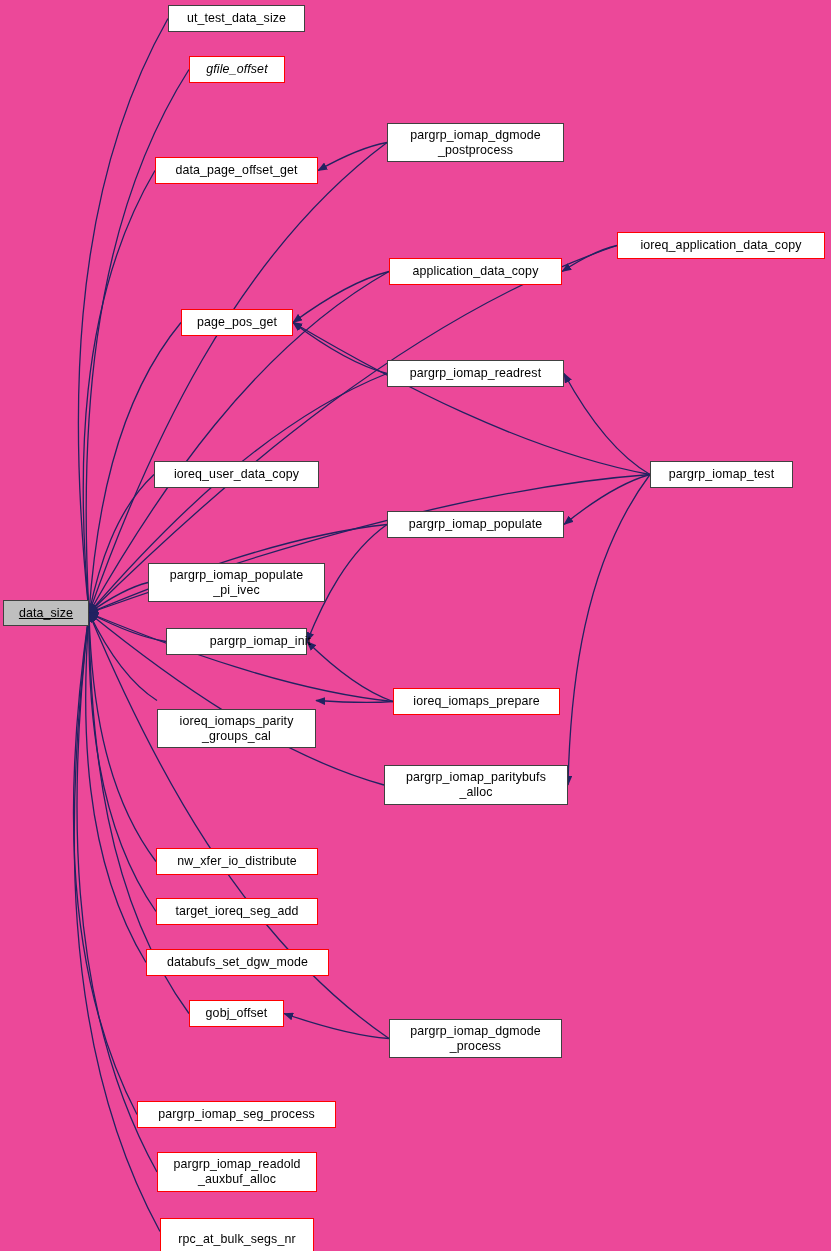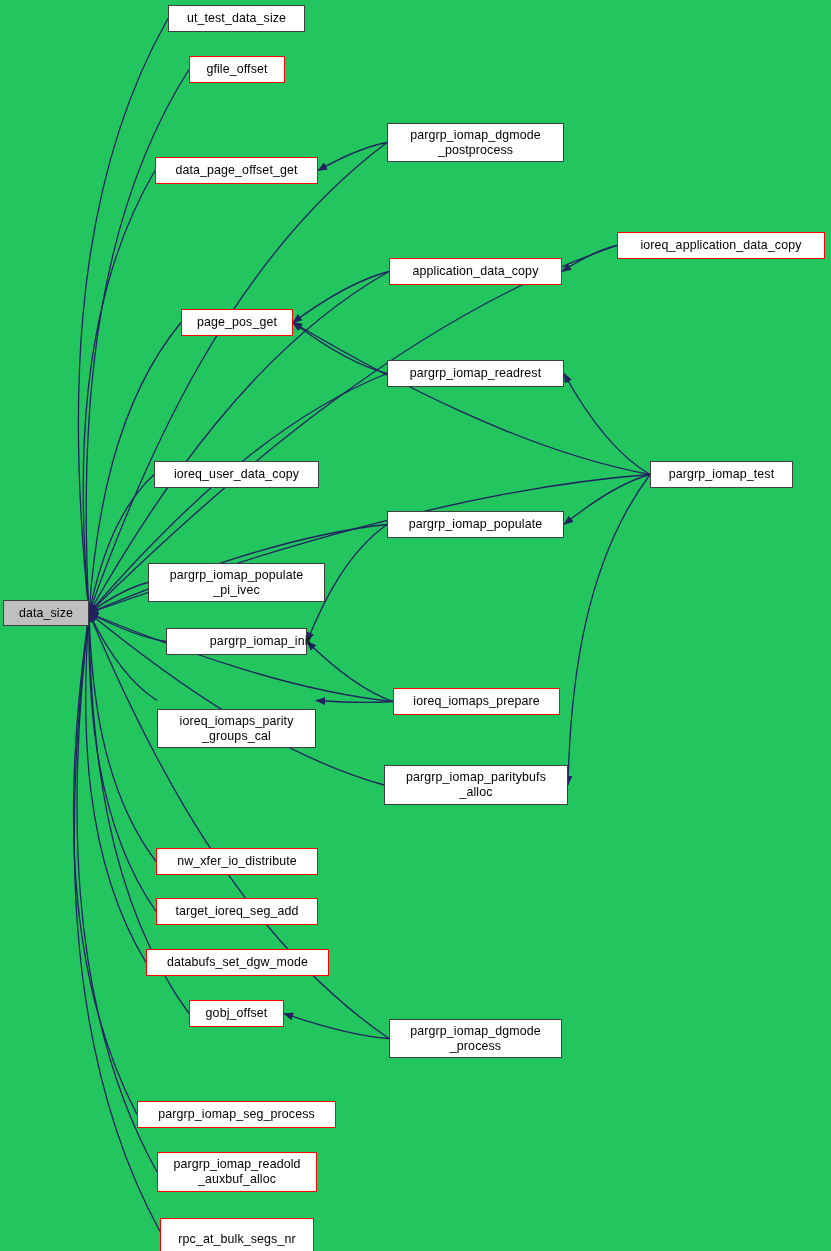--- a/index.html
+++ b/index.html
@@ -4,21 +4,21 @@
 <style>
   html, body {
     margin: 0;
     padding: 0;
     background: #ffffff;
   }
   #graph {
     position: relative;
     width: 831px;
     height: 1251px;
-    background: #22c55e;
+    background: #ec4899;
     font-family: "Liberation Sans", sans-serif;
     overflow: hidden;
   }
   #edges {
     position: absolute;
     left: 0;
     top: 0;
     width: 831px;
     height: 1251px;
     pointer-events: none;
@@ -42,20 +42,21 @@
   .node.red {
     border: 1px solid #ff0000;
   }
   .node.gray-border {
     border: 1px solid #404040;
   }
   .node.current {
     background: #bfbfbf;
     border: 1px solid #404040;
     font-size: 12.4px;
+    text-decoration: underline;
   }
 </style>
 </head>
 <body>
 
 <div id="graph">
   <svg id="edges" viewBox="0 0 831 1251" xmlns="http://www.w3.org/2000/svg">
     <defs>
       <marker id="ah" markerWidth="10" markerHeight="8" refX="9.2" refY="4" orient="auto" markerUnits="userSpaceOnUse">
         <path d="M0,0 L10,4 L0,8 z" fill="#222261"></path>
@@ -94,21 +95,21 @@
         <path d="M146,962.5 C82.5923498720303,858.0263978749479 81.00686104001683,721.9424432638599 89,613" marker-end="url(#ah)"></path>
         <path d="M189,1013.5 C105.22063582755462,898.2686801928703 90.23368657086367,740.3326001071503 89,613" marker-end="url(#ah)"></path>
         <path d="M389,1038.5 C354.0865525052305,1036.016479478032 314.7703069473503,1024.0647108211288 284,1013.5" marker-end="url(#ah)"></path>
         <path d="M389,1038.5 C242.24908876483124,938.1220760764998 150.80504931379514,760.5289311536111 89,613" marker-end="url(#ah)"></path>
         <path d="M137,1114.5 C56.774354846586505,960.228476505212 67.36353047032584,766.8991536140068 89,613" marker-end="url(#ah)"></path>
         <path d="M157,1172 C62.92202356466163,1001.9171778132433 69.22334642481202,785.5873210073574 89,613" marker-end="url(#ah)"></path>
         <path d="M160,1231.5 C57.250947955155496,1042.7668434845334 65.83941553064196,803.6538019358519 89,613" marker-end="url(#ah)"></path>
       </g>
   </svg>
 <div class="node gray-border" style="left: 168px; top: 5px; width: 137px; height: 27px;">ut_test_data_size</div>
-    <div class="node red" style="left: 189px; top: 56px; width: 96px; height: 27px;">gfile_offset</div>
+    <div class="node red" style="left: 189px; top: 56px; width: 96px; height: 27px; font-style: italic;">gfile_offset</div>
     <div class="node gray-border" style="left: 387px; top: 123px; width: 177px; height: 39px;">pargrp_iomap_dgmode
 _postprocess</div>
     <div class="node red" style="left: 155px; top: 157px; width: 163px; height: 27px;">data_page_offset_get</div>
     <div class="node red" style="left: 617px; top: 232px; width: 208px; height: 27px;">ioreq_application_data_copy</div>
     <div class="node red" style="left: 389px; top: 258px; width: 173px; height: 27px;">application_data_copy</div>
     <div class="node red" style="left: 181px; top: 309px; width: 112px; height: 27px;">page_pos_get</div>
     <div class="node gray-border" style="left: 387px; top: 360px; width: 177px; height: 27px;">pargrp_iomap_readrest</div>
     <div class="node gray-border" style="left: 650px; top: 461px; width: 143px; height: 27px;">pargrp_iomap_test</div>
     <div class="node gray-border" style="left: 154px; top: 461px; width: 165px; height: 27px;">ioreq_user_data_copy</div>
     <div class="node gray-border" style="left: 387px; top: 511px; width: 177px; height: 27px;">pargrp_iomap_populate</div>

